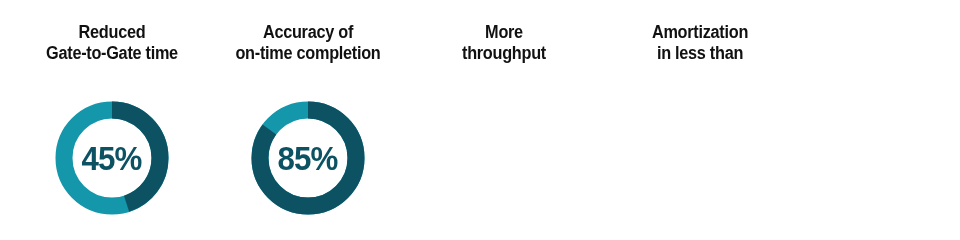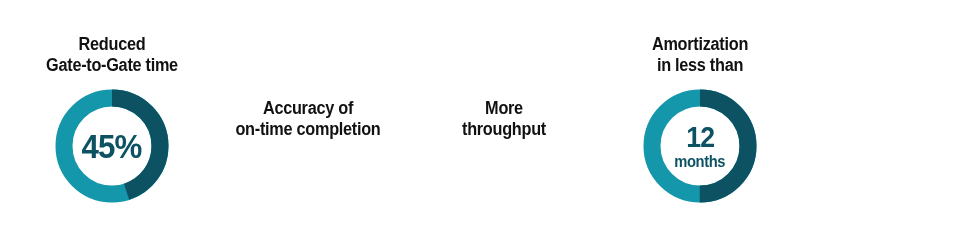--- a/index.html
+++ b/index.html
@@ -26,21 +26,21 @@
     padding-left: 14px;
     background: #ffffff;
   }
 
   .stat-card {
     width: 196px;
     height: 215px;
     display: flex;
     flex-direction: column;
     align-items: center;
-    justify-content: center;
+    justify-content: space-between;
     box-sizing: border-box;
   }
 
   .stat-label {
     margin-top: 22px;
     width: 196px;
     text-align: center;
     font-family: "Liberation Sans", sans-serif;
     font-weight: bold;
     font-size: 17.5px;
@@ -127,35 +127,35 @@
       <div class="donut-center">
         <div class="donut-value">45%</div>
 
       </div>
     </div>
   </div>
 
   <div class="stat-card">
     <div class="stat-label">Accuracy of
 on-time completion</div>
+    <div class="donut-wrap">
+      <svg class="donut-svg" viewBox="0 0 114 114">
+        <circle cx="57" cy="57" r="48" fill="none" stroke="#1496ab" stroke-width="17"></circle>
+        <circle class="value-arc" cx="57" cy="57" r="48" fill="none" stroke="#0d5263" stroke-width="17" stroke-linecap="butt" transform="rotate(-90 57 57)" stroke-dasharray="256.3539605329271 45.23893421169303" stroke-dashoffset="0"></circle>
+      </svg>
+      <div class="donut-center">
+        <div class="donut-value">85%</div>
+
+      </div>
+    </div>
   </div>
 
   <div class="stat-card">
     <div class="stat-label">More
 throughput</div>
   </div>
 
   <div class="stat-card">
     <div class="stat-label">Amortization
 in less than</div>
-    <div class="donut-wrap">
-      <svg class="donut-svg" viewBox="0 0 114 114">
-        <circle cx="57" cy="57" r="48" fill="none" stroke="#1496ab" stroke-width="17"></circle>
-        <circle class="value-arc" cx="57" cy="57" r="48" fill="none" stroke="#0d5263" stroke-width="17" stroke-linecap="butt" transform="rotate(-90 57 57)" stroke-dasharray="150.79644737231007 150.79644737231007" stroke-dashoffset="0"></circle>
-      </svg>
-      <div class="donut-center">
-        <div class="donut-value has-unit">12</div>
-        <div class="donut-unit">months</div>
-      </div>
-    </div>
   </div>
 
 </div>
 
 </body></html>

